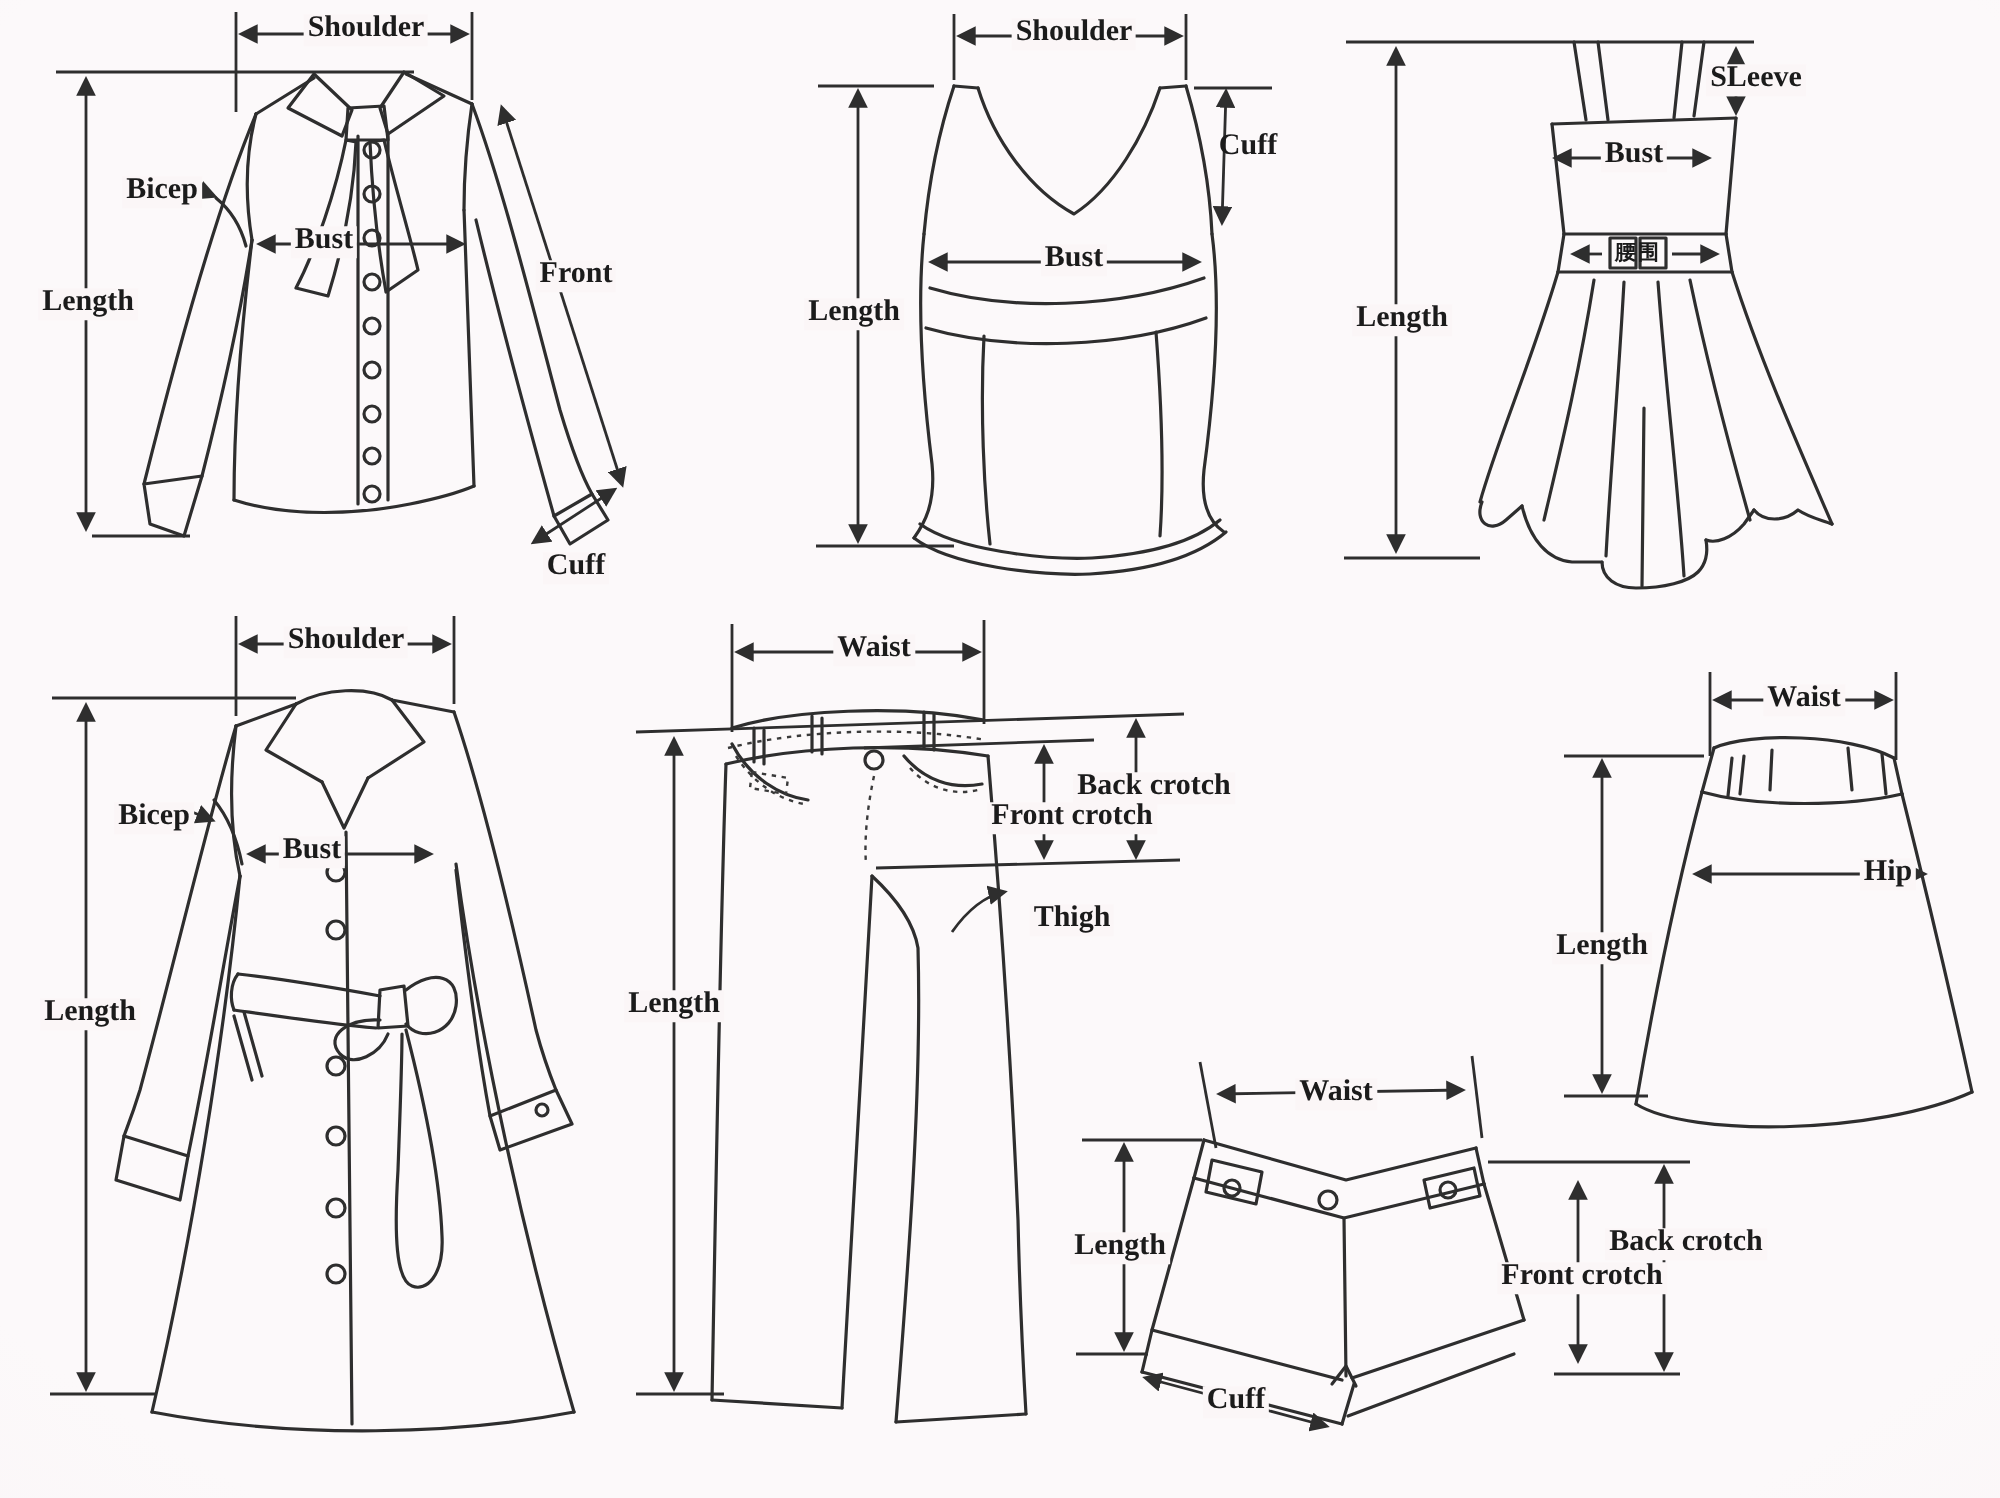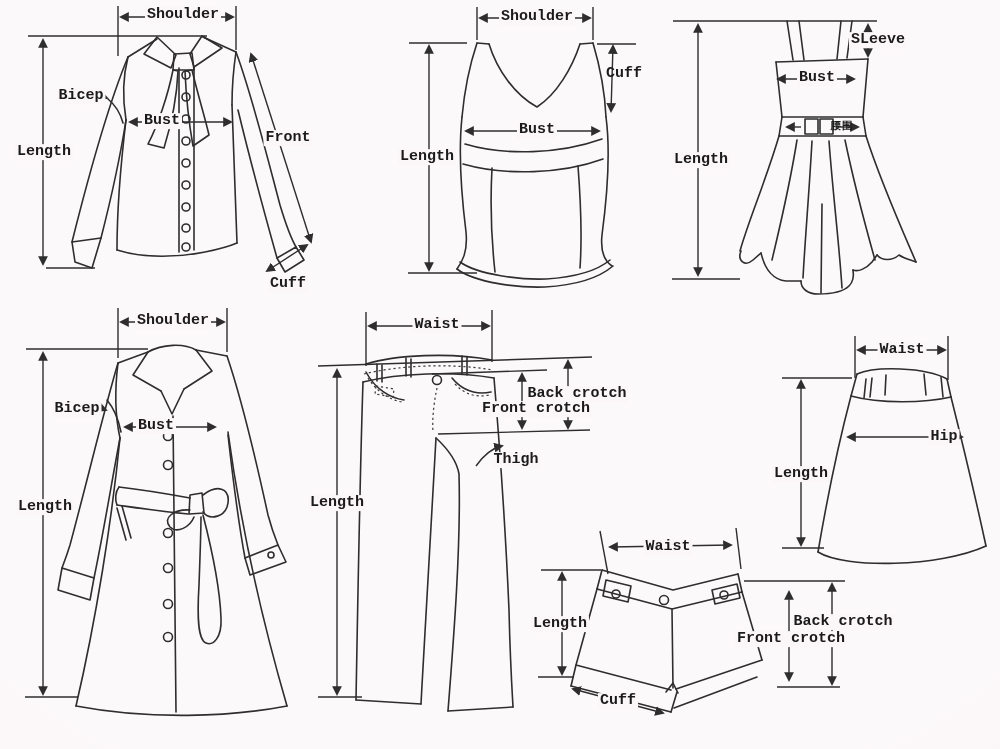--- a/index.html
+++ b/index.html
@@ -1,19 +1,19 @@
 <!DOCTYPE html>
 <html><head>
 <meta charset="utf-8">
 <style>
   html,body{margin:0;padding:0;}
   .canvas{
     position:relative;width:1000px;height:749px;overflow:hidden;
     background:radial-gradient(120% 120% at 50% 45%, #fcf9fa 55%, #f6edf1 100%);
-    font-family:Liberation Mono, monospace;
+    font-family:Liberation Serif, serif;
   }
   svg.draw-layer{position:absolute;left:0;top:0;}
   .g{stroke:#2e2e2e;fill:none;stroke-width:1.6;stroke-linecap:round;stroke-linejoin:round;}
   .m{stroke:#2e2e2e;fill:none;stroke-width:1.4;stroke-linecap:butt;}
   .dash{stroke:#3a3a3a;fill:none;stroke-width:1.2;stroke-dasharray:2.2 2.8;}
   .lbl{
     position:absolute;transform:translate(-50%,-50%);
     font-weight:700;font-size:15px;line-height:1.05;color:#1b1b1b;
     background:#fbf6f7;padding:0 2px;white-space:nowrap;
   }
@@ -323,32 +323,32 @@
 <span class="lbl" style="left:288px;top:138px">Front</span>
 <span class="lbl" style="left:288px;top:284px">Cuff</span>
 
 <span class="lbl" style="left:537px;top:17px">Shoulder</span>
 <span class="lbl nobg" style="left:624px;top:74px">Cuff</span>
 <span class="lbl" style="left:537px;top:130px">Bust</span>
 <span class="lbl" style="left:427px;top:157px">Length</span>
 
 <span class="lbl" style="left:878px;top:40px">SLeeve</span>
 <span class="lbl" style="left:817px;top:78px">Bust</span>
-<span class="lbl tiny" style="left:842px;top:127px">腰围</span>
+<span class="lbl tiny" style="left:819px;top:127px">腰围</span>
 <span class="lbl" style="left:701px;top:160px">Length</span>
 
 <span class="lbl" style="left:173px;top:321px">Shoulder</span>
 <span class="lbl" style="left:77px;top:409px">Bicep</span>
 <span class="lbl" style="left:156px;top:426px">Bust</span>
 <span class="lbl" style="left:45px;top:507px">Length</span>
 
 <span class="lbl" style="left:437px;top:325px">Waist</span>
 <span class="lbl" style="left:577px;top:394px">Back crotch</span>
 <span class="lbl" style="left:536px;top:409px">Front crotch</span>
-<span class="lbl" style="left:516px;top:460px">Thigh</span>
+<span class="lbl" style="left:536px;top:460px">Thigh</span>
 <span class="lbl" style="left:337px;top:503px">Length</span>
 
 <span class="lbl" style="left:668px;top:547px">Waist</span>
 <span class="lbl" style="left:560px;top:624px">Length</span>
 <span class="lbl" style="left:791px;top:639px">Front crotch</span>
 <span class="lbl" style="left:843px;top:622px">Back crotch</span>
 <span class="lbl" style="left:618px;top:701px">Cuff</span>
 
 <span class="lbl" style="left:902px;top:350px">Waist</span>
 <span class="lbl" style="left:944px;top:437px">Hip</span>

